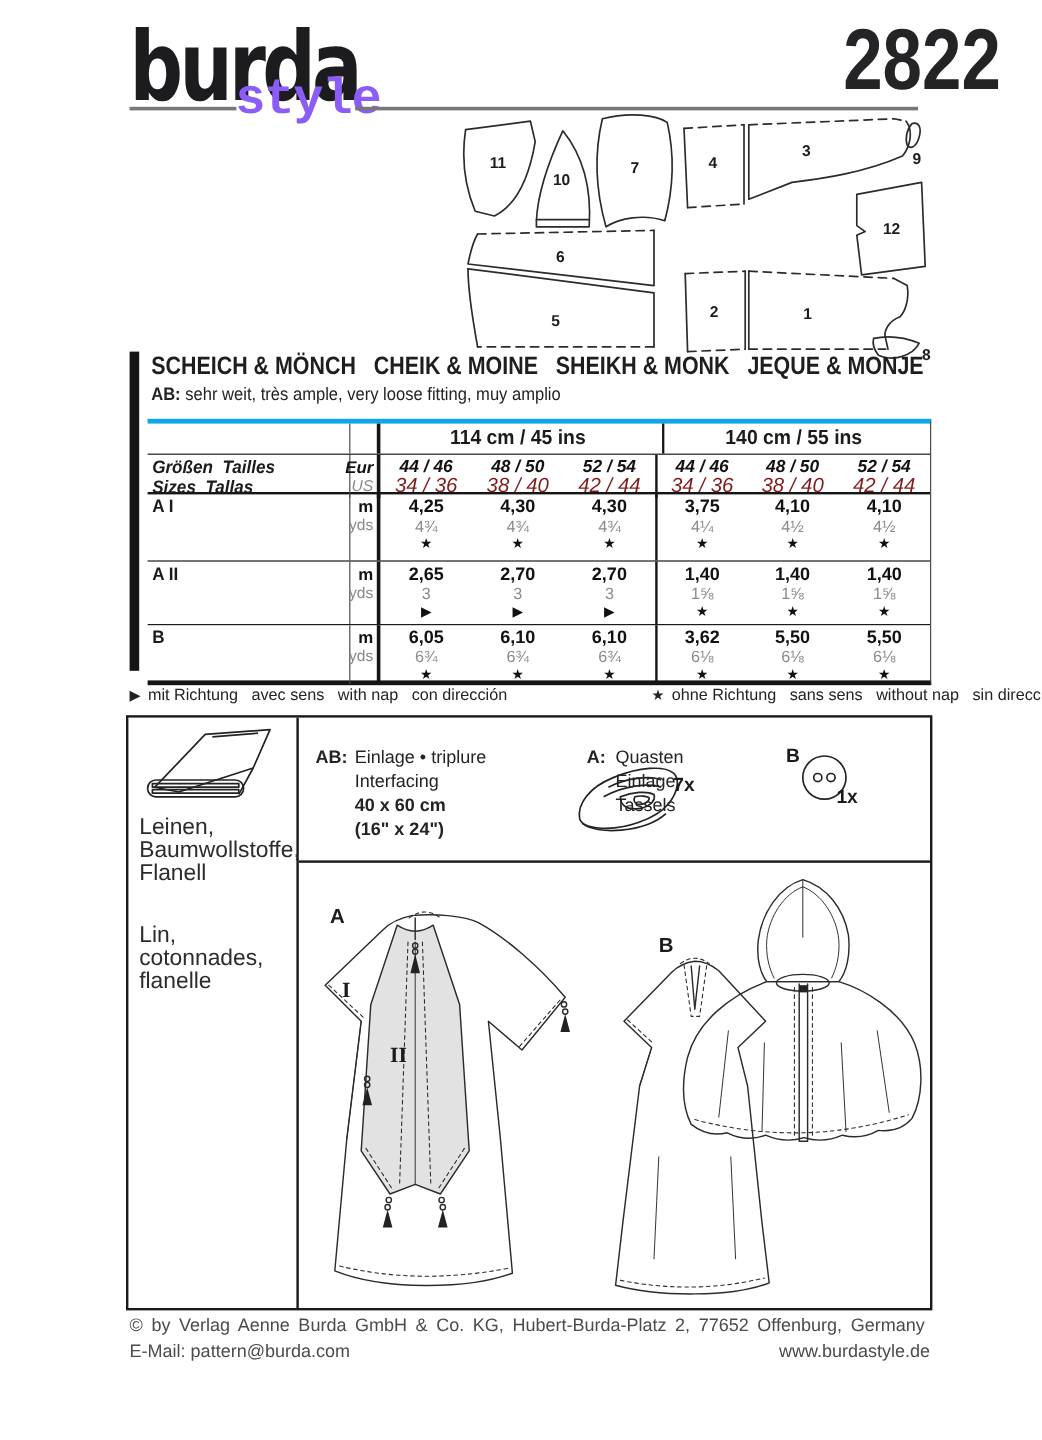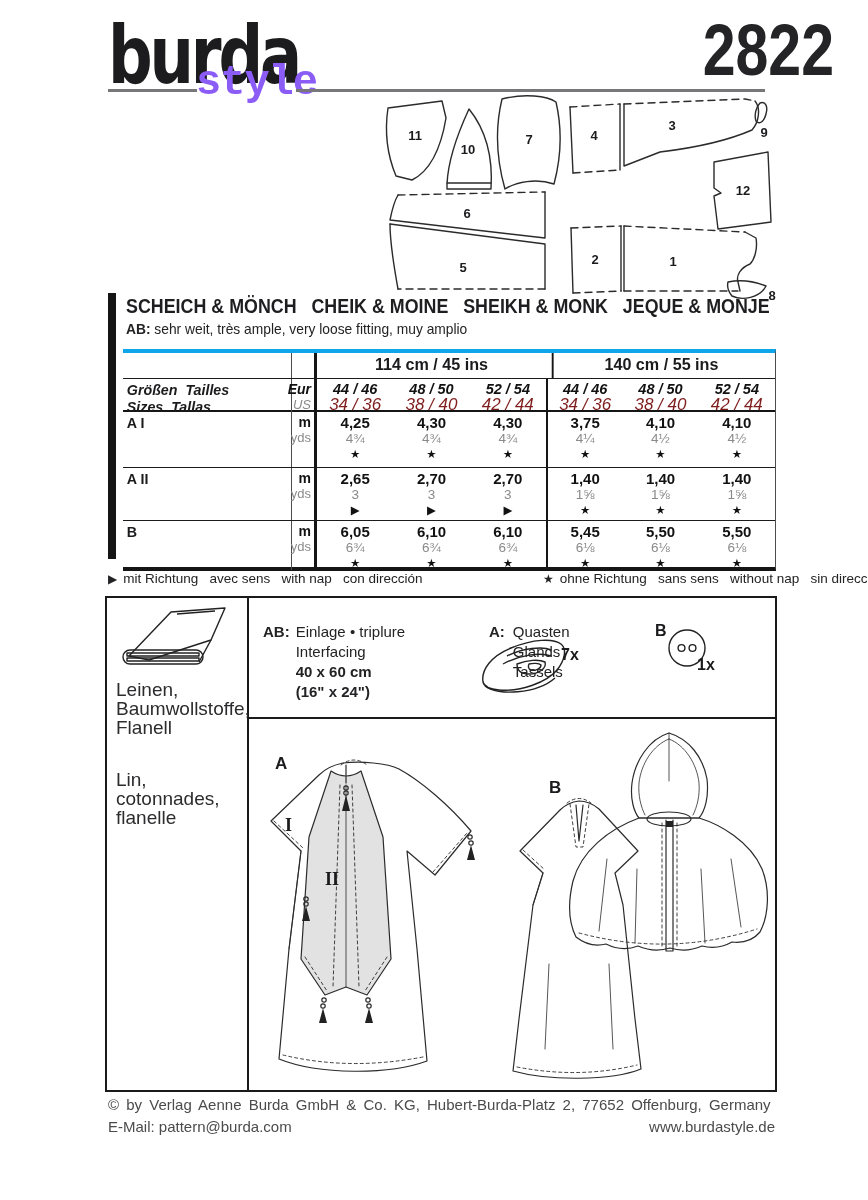--- a/index.html
+++ b/index.html
@@ -302,21 +302,21 @@
           <span class="vm">6,10</span>
           <span class="vy">6¾</span>
           <span class="vs">★</span>
         </div>
       <div class="cell vcol">
           <span class="vm">6,10</span>
           <span class="vy">6¾</span>
           <span class="vs">★</span>
         </div>
       <div class="cell vcol g2">
-          <span class="vm">5,45</span>
+          <span class="vm">3,62</span>
           <span class="vy">6⅛</span>
           <span class="vs">★</span>
         </div>
       <div class="cell vcol">
           <span class="vm">5,50</span>
           <span class="vy">6⅛</span>
           <span class="vs">★</span>
         </div>
       <div class="cell vcol">
           <span class="vm">5,50</span>
@@ -366,21 +366,21 @@
           <path d="M30,26 C46,18 66,16 74,20" class="thin"></path>
           <path d="M26,34 C42,25 64,22 74,26" class="thin"></path>
           <path d="M40,34 C50,30 62,29 68,32 C70,38 62,44 52,44 C44,44 40,40 40,34 Z"></path>
           <path d="M52,34 C56,33 62,33 64,35 C64,39 58,41 54,40 C51,39 51,36 52,34 Z" fill="#222" stroke="none"></path>
         </svg>
       </div>
       <div class="tassels ntxt">
         <div class="nb">A:</div>
         <div>
           <div>Quasten</div>
-          <div>Glands</div>
+          <div>Einlage</div>
           <div>Tassels</div>
         </div>
       </div>
       <div class="qty q7">7x</div>
       <div class="btnB">B</div>
       <div class="buttonwrap icon">
         <svg width="44" height="44" viewBox="0 0 44 44">
           <circle cx="22" cy="22" r="18" stroke-width="2.6"></circle>
           <circle cx="16.5" cy="22" r="3.4" stroke-width="1.6"></circle>
           <circle cx="27.5" cy="22" r="3.4" stroke-width="1.6"></circle>

